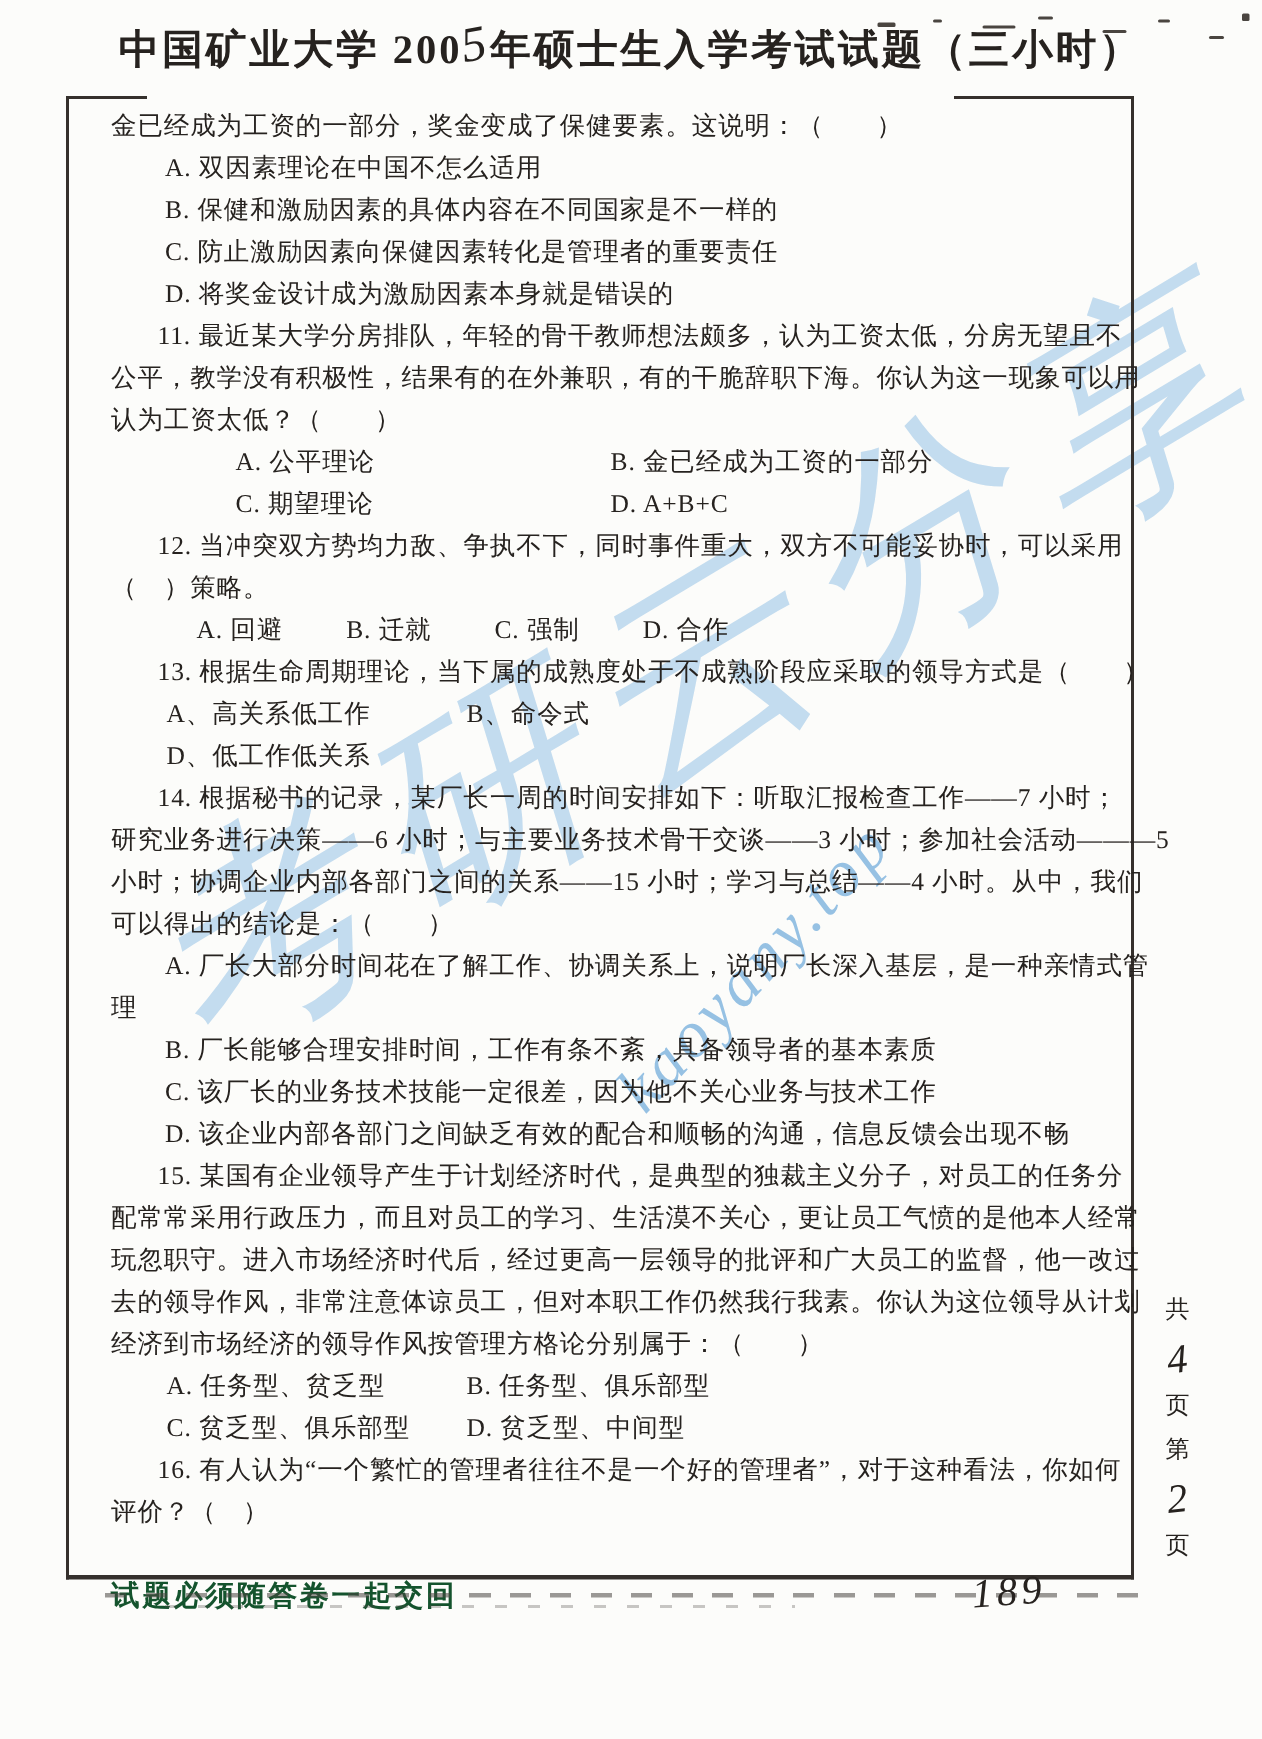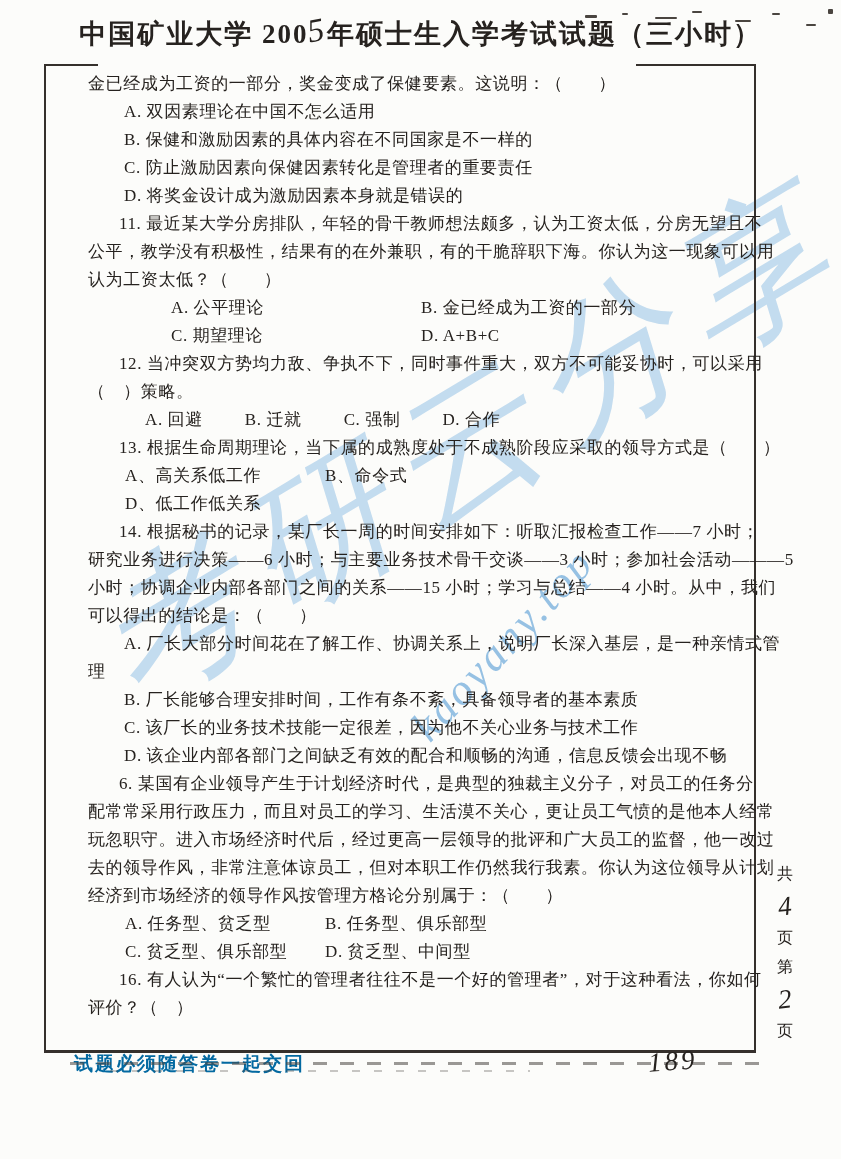--- a/index.html
+++ b/index.html
@@ -23,21 +23,21 @@
   
   .exam-box{
     position:absolute;left:44px;top:66px;width:708px;height:984px;
     border-left:2px solid #35302c;
     border-right:2px solid #35302c;
     border-bottom:3px solid #35302c;
   }
   .box-top-left{position:absolute;left:-2px;top:-2px;width:54px;height:2px;background:#35302c;}
   .box-top-right{position:absolute;right:-2px;top:-2px;width:120px;height:2px;background:#35302c;}
   
-  .lines{position:absolute;left:16px;top:4px;width:100%;}
+  .lines{position:absolute;left:2px;top:4px;width:100%;}
   .line{height:28px;line-height:28px;font-size:17px;letter-spacing:.6px;white-space:nowrap;}
   .flush{padding-left:26px;}
   .qstart{padding-left:57px;}
   .option{padding-left:62px;font-family:Liberation Serif, serif;}
   .pair{padding-left:63px;display:flex;}
   .pair .cell-left{width:200px;flex:0 0 auto;}
   .pair.deep{padding-left:109px;}
   .pair.deep .cell-left{width:250px;}
   .optrow{padding-left:83px;display:flex;gap:42px;}
   
@@ -58,21 +58,21 @@
   
   .side-margin{
     position:absolute;left:768px;top:862px;width:34px;
     display:flex;flex-direction:column;align-items:center;gap:5px;
   }
   .side-margin .ch{font-size:16px;line-height:24px;}
   .side-margin .hand{font-size:27px;line-height:30px;transform:rotate(-6deg);}
   
   .footer-notice{
     position:absolute;left:74px;top:1051px;
-    font-size:19px;font-weight:700;letter-spacing:2px;color:#0369a1;
+    font-size:19px;font-weight:700;letter-spacing:2px;color:#14532d;
   }
   .noise-line{
     position:absolute;left:70px;top:1062px;width:692px;height:3px;opacity:.55;
     background:repeating-linear-gradient(90deg,#4a4642 0 14px,transparent 14px 27px);
   }
   .noise-line2{
     position:absolute;left:110px;top:1070px;width:420px;height:2px;opacity:.3;
     background:repeating-linear-gradient(90deg,#4a4642 0 8px,transparent 8px 22px);
   }
   .page-num-hand{
@@ -142,21 +142,21 @@
         </div>
         <div class="line qstart">14. 根据秘书的记录，某厂长一周的时间安排如下：听取汇报检查工作——7 小时；</div>
         <div class="line flush">研究业务进行决策——6 小时；与主要业务技术骨干交谈——3 小时；参加社会活动———5</div>
         <div class="line flush">小时；协调企业内部各部门之间的关系——15 小时；学习与总结——4 小时。从中，我们</div>
         <div class="line flush">可以得出的结论是：（　　）</div>
         <div class="line option">A. 厂长大部分时间花在了解工作、协调关系上，说明厂长深入基层，是一种亲情式管</div>
         <div class="line flush">理</div>
         <div class="line option">B. 厂长能够合理安排时间，工作有条不紊，具备领导者的基本素质</div>
         <div class="line option">C. 该厂长的业务技术技能一定很差，因为他不关心业务与技术工作</div>
         <div class="line option">D. 该企业内部各部门之间缺乏有效的配合和顺畅的沟通，信息反馈会出现不畅</div>
-        <div class="line qstart">6. 某国有企业领导产生于计划经济时代，是典型的独裁主义分子，对员工的任务分</div>
+        <div class="line qstart">15. 某国有企业领导产生于计划经济时代，是典型的独裁主义分子，对员工的任务分</div>
         <div class="line flush">配常常采用行政压力，而且对员工的学习、生活漠不关心，更让员工气愤的是他本人经常</div>
         <div class="line flush">玩忽职守。进入市场经济时代后，经过更高一层领导的批评和广大员工的监督，他一改过</div>
         <div class="line flush">去的领导作风，非常注意体谅员工，但对本职工作仍然我行我素。你认为这位领导从计划</div>
         <div class="line flush">经济到市场经济的领导作风按管理方格论分别属于：（　　）</div>
         <div class="line pair">
           <span class="cell-left">A. 任务型、贫乏型</span>
           <span>B. 任务型、俱乐部型</span>
         </div>
         <div class="line pair">
           <span class="cell-left">C. 贫乏型、俱乐部型</span>

